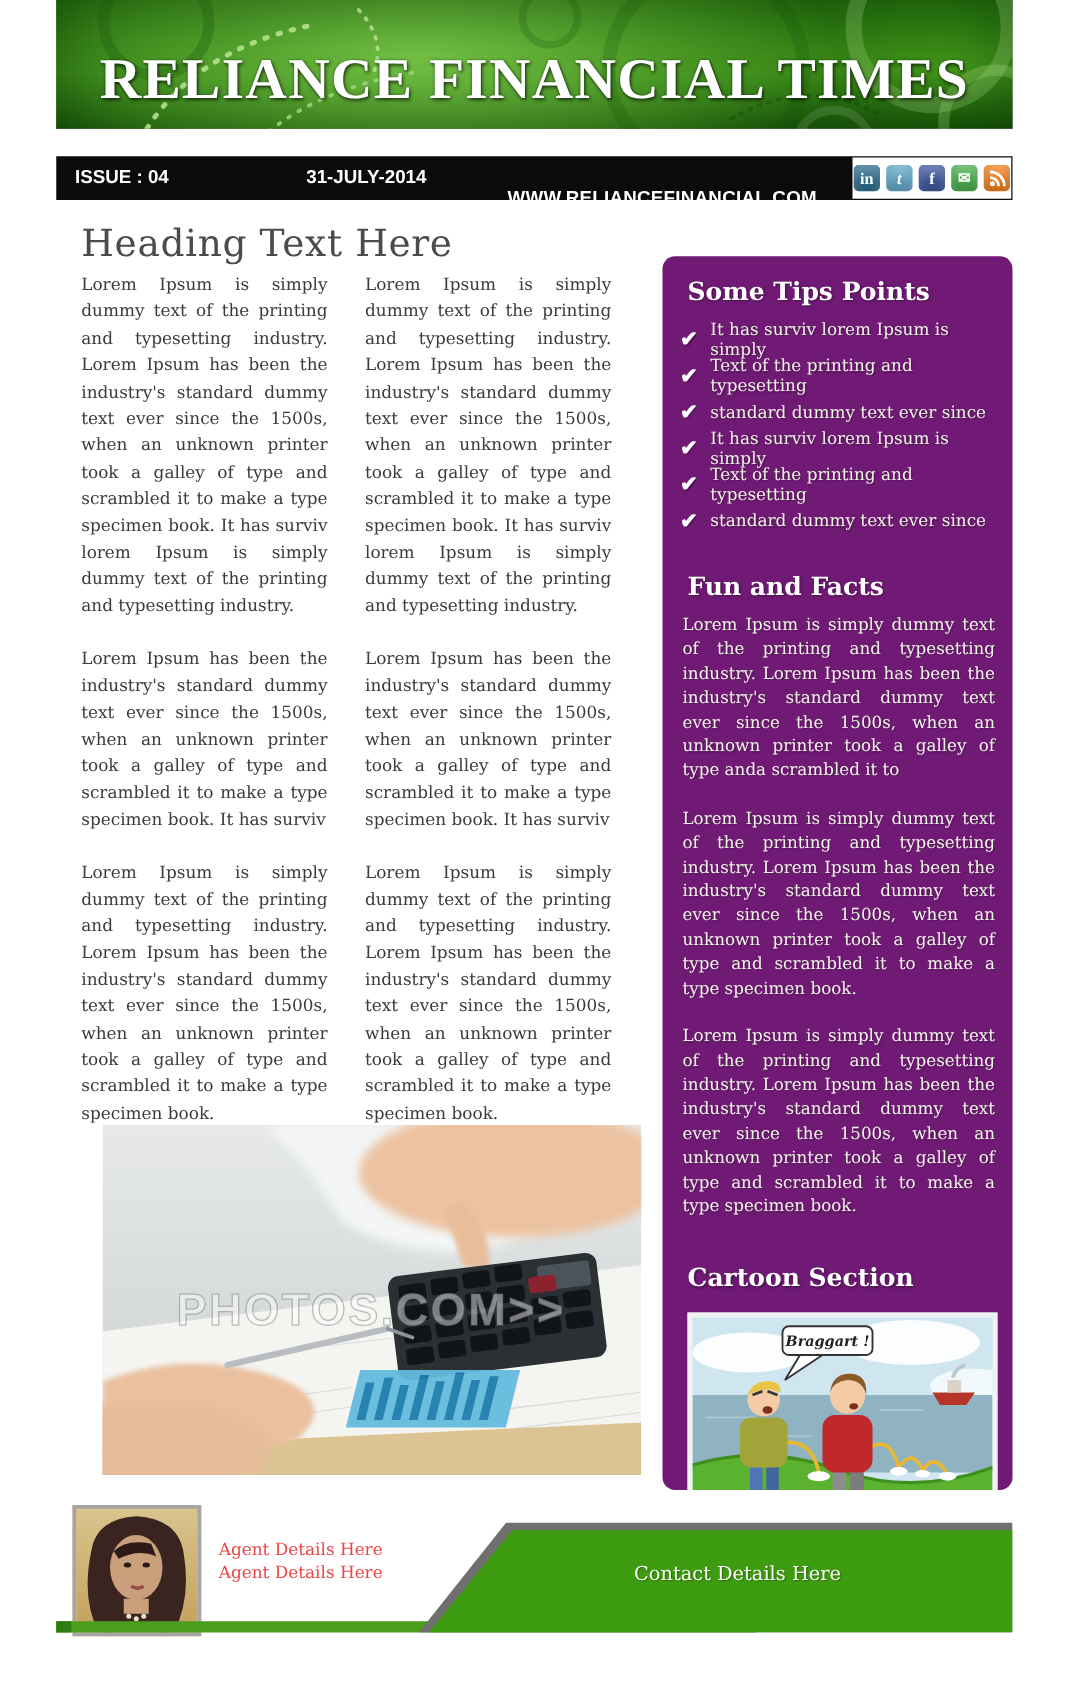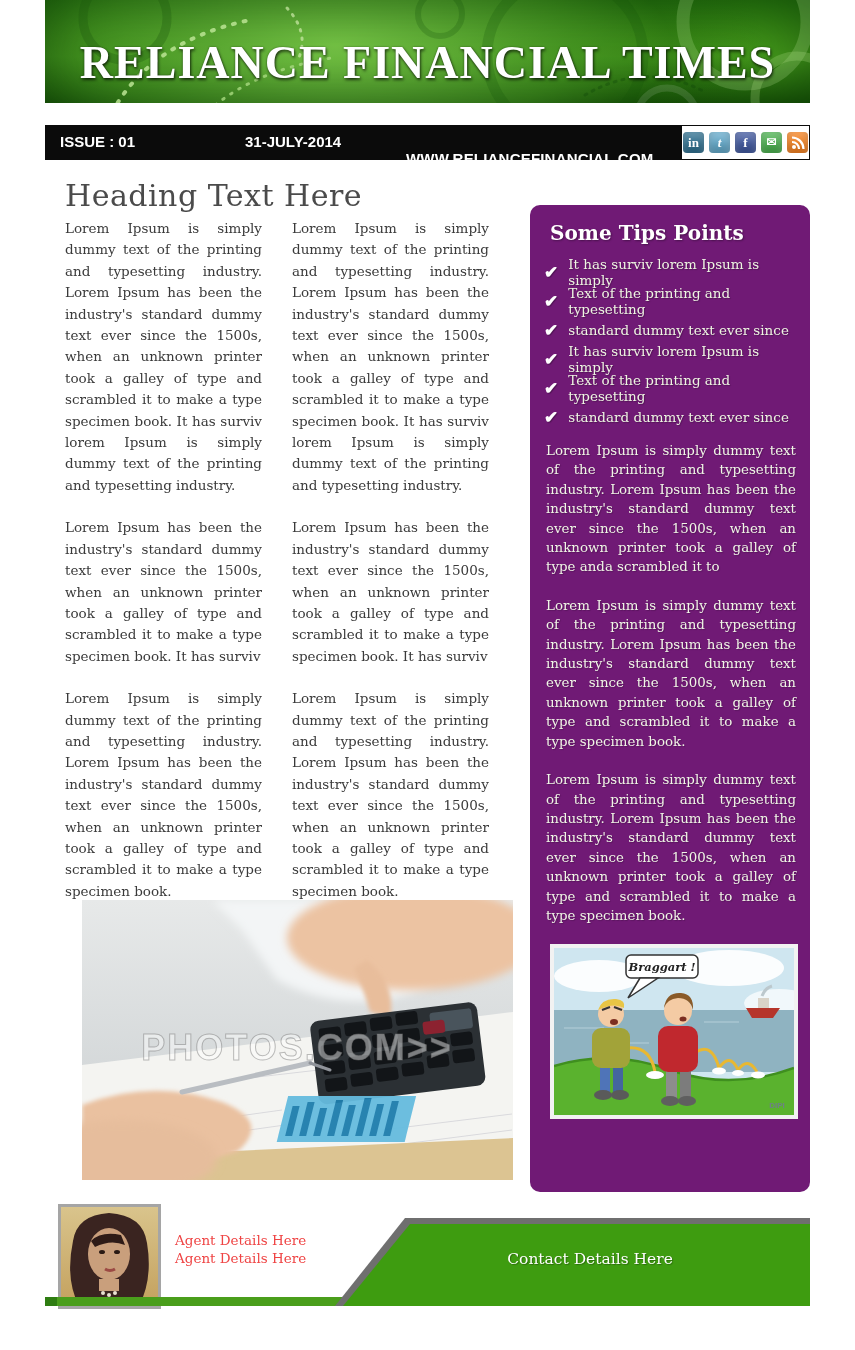--- a/index.html
+++ b/index.html
@@ -84,21 +84,21 @@
       <circle cx="395" cy="14" r="22" stroke="rgba(10,70,5,0.2)" stroke-width="6" fill="none"></circle>
       <path d="M62,122 Q100,42 205,20" stroke="#bbe494" stroke-width="4" fill="none" stroke-dasharray="2 9" stroke-linecap="round" opacity="0.85"></path>
       <path d="M150,125 Q195,72 292,57" stroke="#a8d97f" stroke-width="3" fill="none" stroke-dasharray="1.5 8" stroke-linecap="round" opacity="0.8"></path>
       <path d="M242,8 Q266,34 252,62" stroke="#cdeaa9" stroke-width="3" fill="none" stroke-dasharray="1.5 7" stroke-linecap="round" opacity="0.7"></path>
       <path d="M540,95 Q600,60 660,92" stroke="rgba(15,70,8,0.35)" stroke-width="3" fill="none" stroke-dasharray="2 6" stroke-linecap="round"></path>
     </svg>
     <div class="masthead-title">RELIANCE FINANCIAL TIMES</div>
   </div>
 
   <div class="infobar">
-    <span class="issue">ISSUE : 01</span>
+    <span class="issue">ISSUE : 04</span>
     <span class="date">31-JULY-2014</span>
     <span class="site">WWW.RELIANCEFINANCIAL.COM</span>
     <div class="social-panel">
       <span class="s-icon s-linkedin">in</span>
       <span class="s-icon s-twitter">t</span>
       <span class="s-icon s-facebook">f</span>
       <span class="s-icon s-email">✉</span>
       <span class="s-icon s-rss">
         <svg width="14" height="14" viewBox="0 0 14 14">
           <circle cx="3" cy="11" r="2" fill="#fff"></circle>
@@ -229,26 +229,28 @@
       <li>
         <span class="tip-check">✔</span>
         <span class="tip-label">Text of the printing and typesetting</span>
         </li>
       <li>
         <span class="tip-check">✔</span>
         <span class="tip-label">standard dummy text ever since</span>
         </li>
     </ul>
 
+    <h2 class="sb-h fun-h">Fun and Facts</h2>
     <div class="fun-paras">
       <p>Lorem Ipsum is simply dummy text of the printing and typesetting industry. Lorem Ipsum has been the industry's standard dummy text ever since the 1500s, when an unknown printer took a galley of type anda scrambled it to</p>
       <p>Lorem Ipsum is simply dummy text of the printing and typesetting industry. Lorem Ipsum has been the industry's standard dummy text ever since the 1500s, when an unknown printer took a galley of type and scrambled it to make a type specimen book.</p>
       <p>Lorem Ipsum is simply dummy text of the printing and typesetting industry. Lorem Ipsum has been the industry's standard dummy text ever since the 1500s, when an unknown printer took a galley of type and scrambled it to make a type specimen book.</p>
     </div>
 
+    <h2 class="sb-h cartoon-h">Cartoon Section</h2>
     <div class="cartoon-box">
       <svg width="240" height="167" viewBox="0 0 240 167">
 
         <rect width="240" height="167" fill="#cfe6f0"></rect>
         <ellipse cx="45" cy="28" rx="45" ry="16" fill="#ffffff" opacity="0.9"></ellipse>
         <ellipse cx="175" cy="20" rx="55" ry="18" fill="#ffffff" opacity="0.9"></ellipse>
         <ellipse cx="225" cy="55" rx="35" ry="14" fill="#f4fafc" opacity="0.9"></ellipse>
 
         <rect y="62" width="240" height="62" fill="#8fb3c1"></rect>
         <g stroke="#a9c6d1" stroke-width="1.5">

